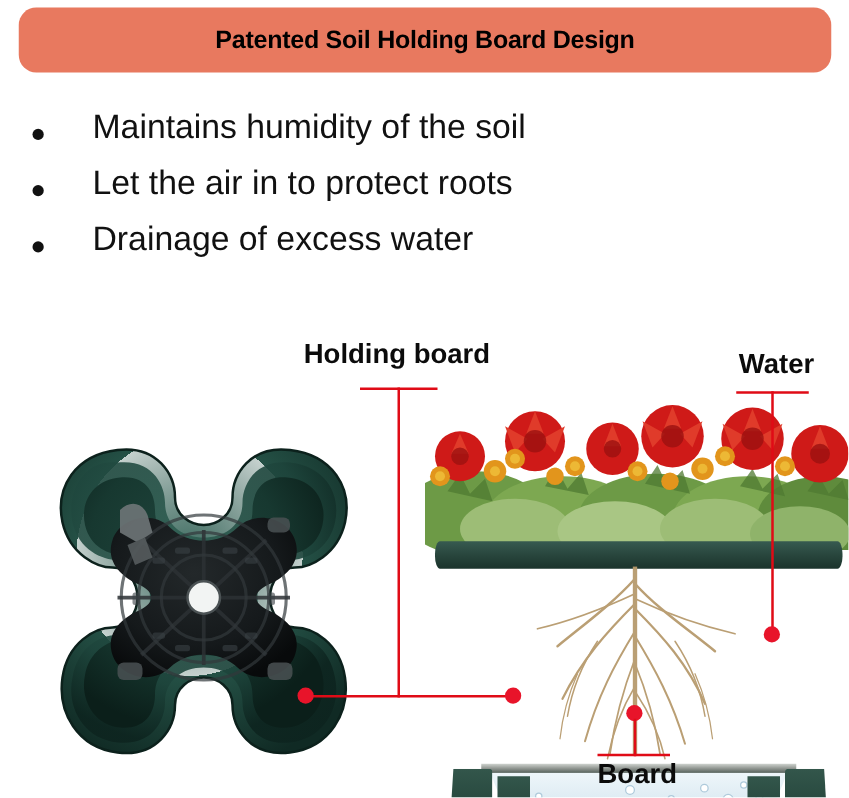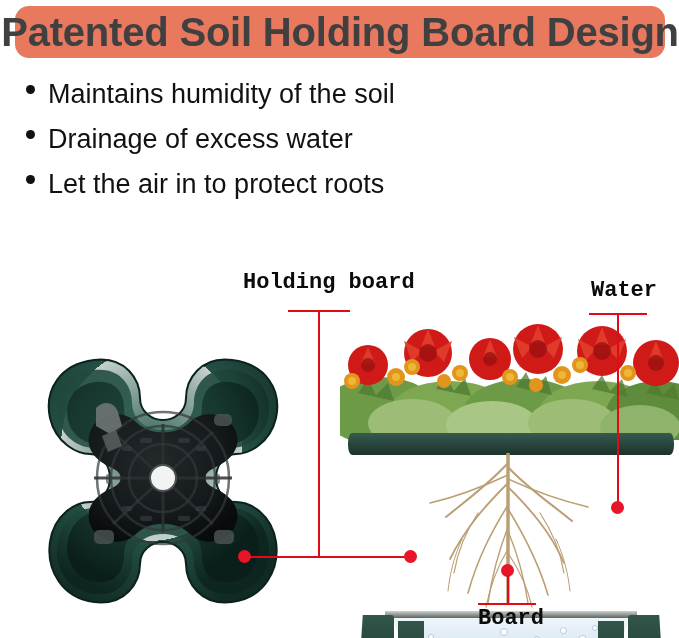--- a/index.html
+++ b/index.html
@@ -30,39 +30,40 @@
     width: 650px;
     height: 52px;
     background: #e8795f;
     border-radius: 14px;
     display: flex;
     align-items: center;
     justify-content: center;
     box-sizing: border-box;
   }
   #header-title {
-    color: #404040;
-    font-size: 40px;
+    color: #000000;
+    font-size: 20px;
     font-weight: bold;
     letter-spacing: -0.2px;
     white-space: nowrap;
     line-height: 1;
   }
 
   
   #feature-list {
     position: absolute;
     left: 26px;
     top: 72px;
     width: 560px;
   }
   .feature-item {
     display: flex;
-    align-items: center;
+    align-items: flex-end;
     height: 45px;
+    gap: 26px;
   }
   .bullet-dot {
     width: 9px;
     height: 9px;
     border-radius: 50%;
     background: #111111;
     margin-right: 13px;
     flex: 0 0 auto;
     position: relative;
     top: -5px;
@@ -84,21 +85,20 @@
   }
 
   
   .callout-label {
     position: absolute;
     font-size: 22px;
     font-weight: bold;
     color: #0b0b0b;
     white-space: nowrap;
     line-height: 1;
-    font-family: Liberation Mono, monospace;
   }
   #label-holding-board { left: 243px; top: 17px; }
   #label-soil          { left: 591px; top: 25px; }
   #label-water         { left: 478px; top: 353px; }
 
   
   .lead-h {
     position: absolute;
     height: 2px;
     background: #e00b16;
@@ -255,25 +255,25 @@
     <div id="header-title">Patented Soil Holding Board Design</div>
   </div>
 
   <div id="feature-list">
     <div class="feature-item">
       <span class="bullet-dot"></span>
       <span class="feature-text">Maintains humidity of the soil</span>
     </div>
     <div class="feature-item">
       <span class="bullet-dot"></span>
-      <span class="feature-text">Drainage of excess water</span>
+      <span class="feature-text">Let the air in to protect roots</span>
     </div>
     <div class="feature-item">
       <span class="bullet-dot"></span>
-      <span class="feature-text">Let the air in to protect roots</span>
+      <span class="feature-text">Drainage of excess water</span>
     </div>
   </div>
 
   <div id="illustration">
 
     <div id="holding-board-photo">
       <svg class="qf-shape" viewBox="0 0 290 270" xmlns="http://www.w3.org/2000/svg">
         <defs>
           <radialGradient id="gOuter" cx="45%" cy="35%" r="72%">
             <stop offset="0%" stop-color="#3a6a5e"></stop>

